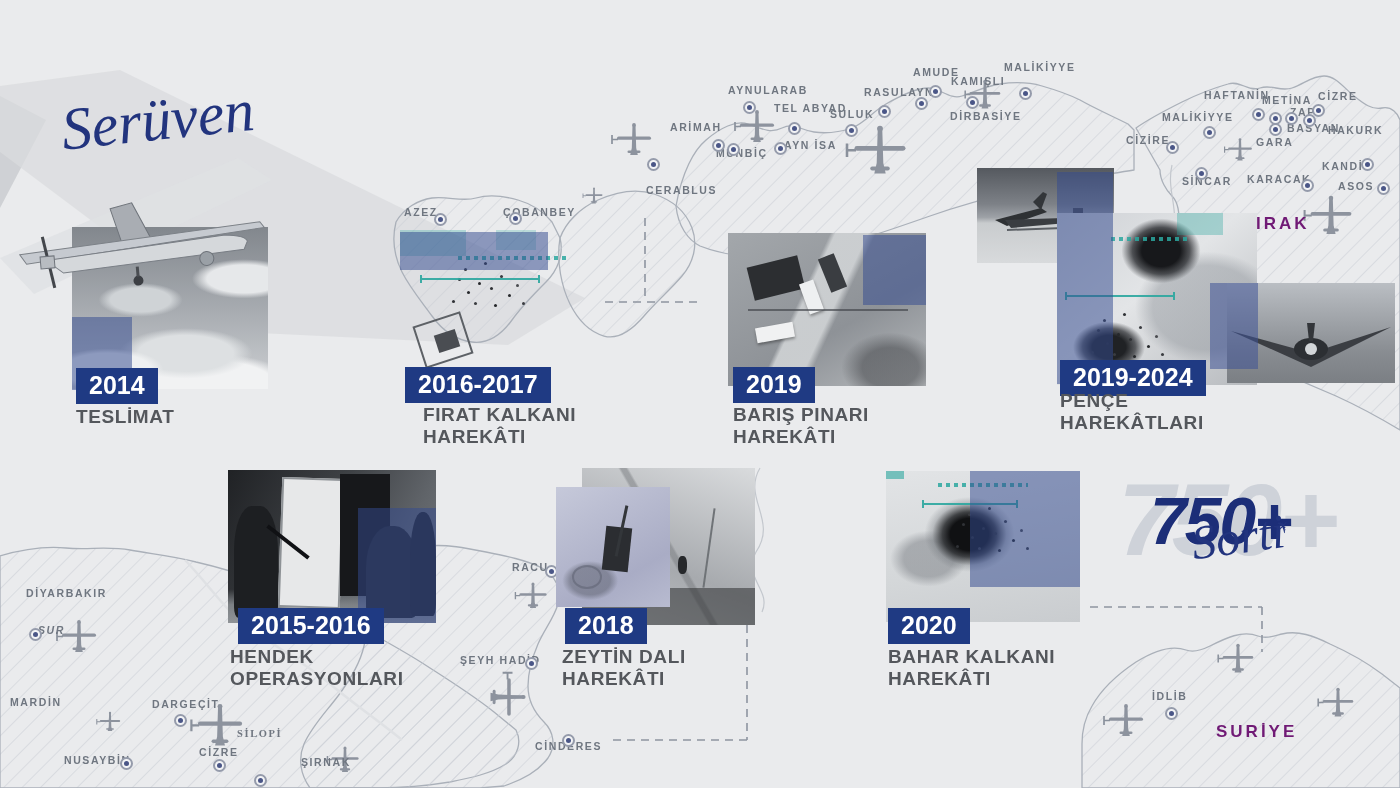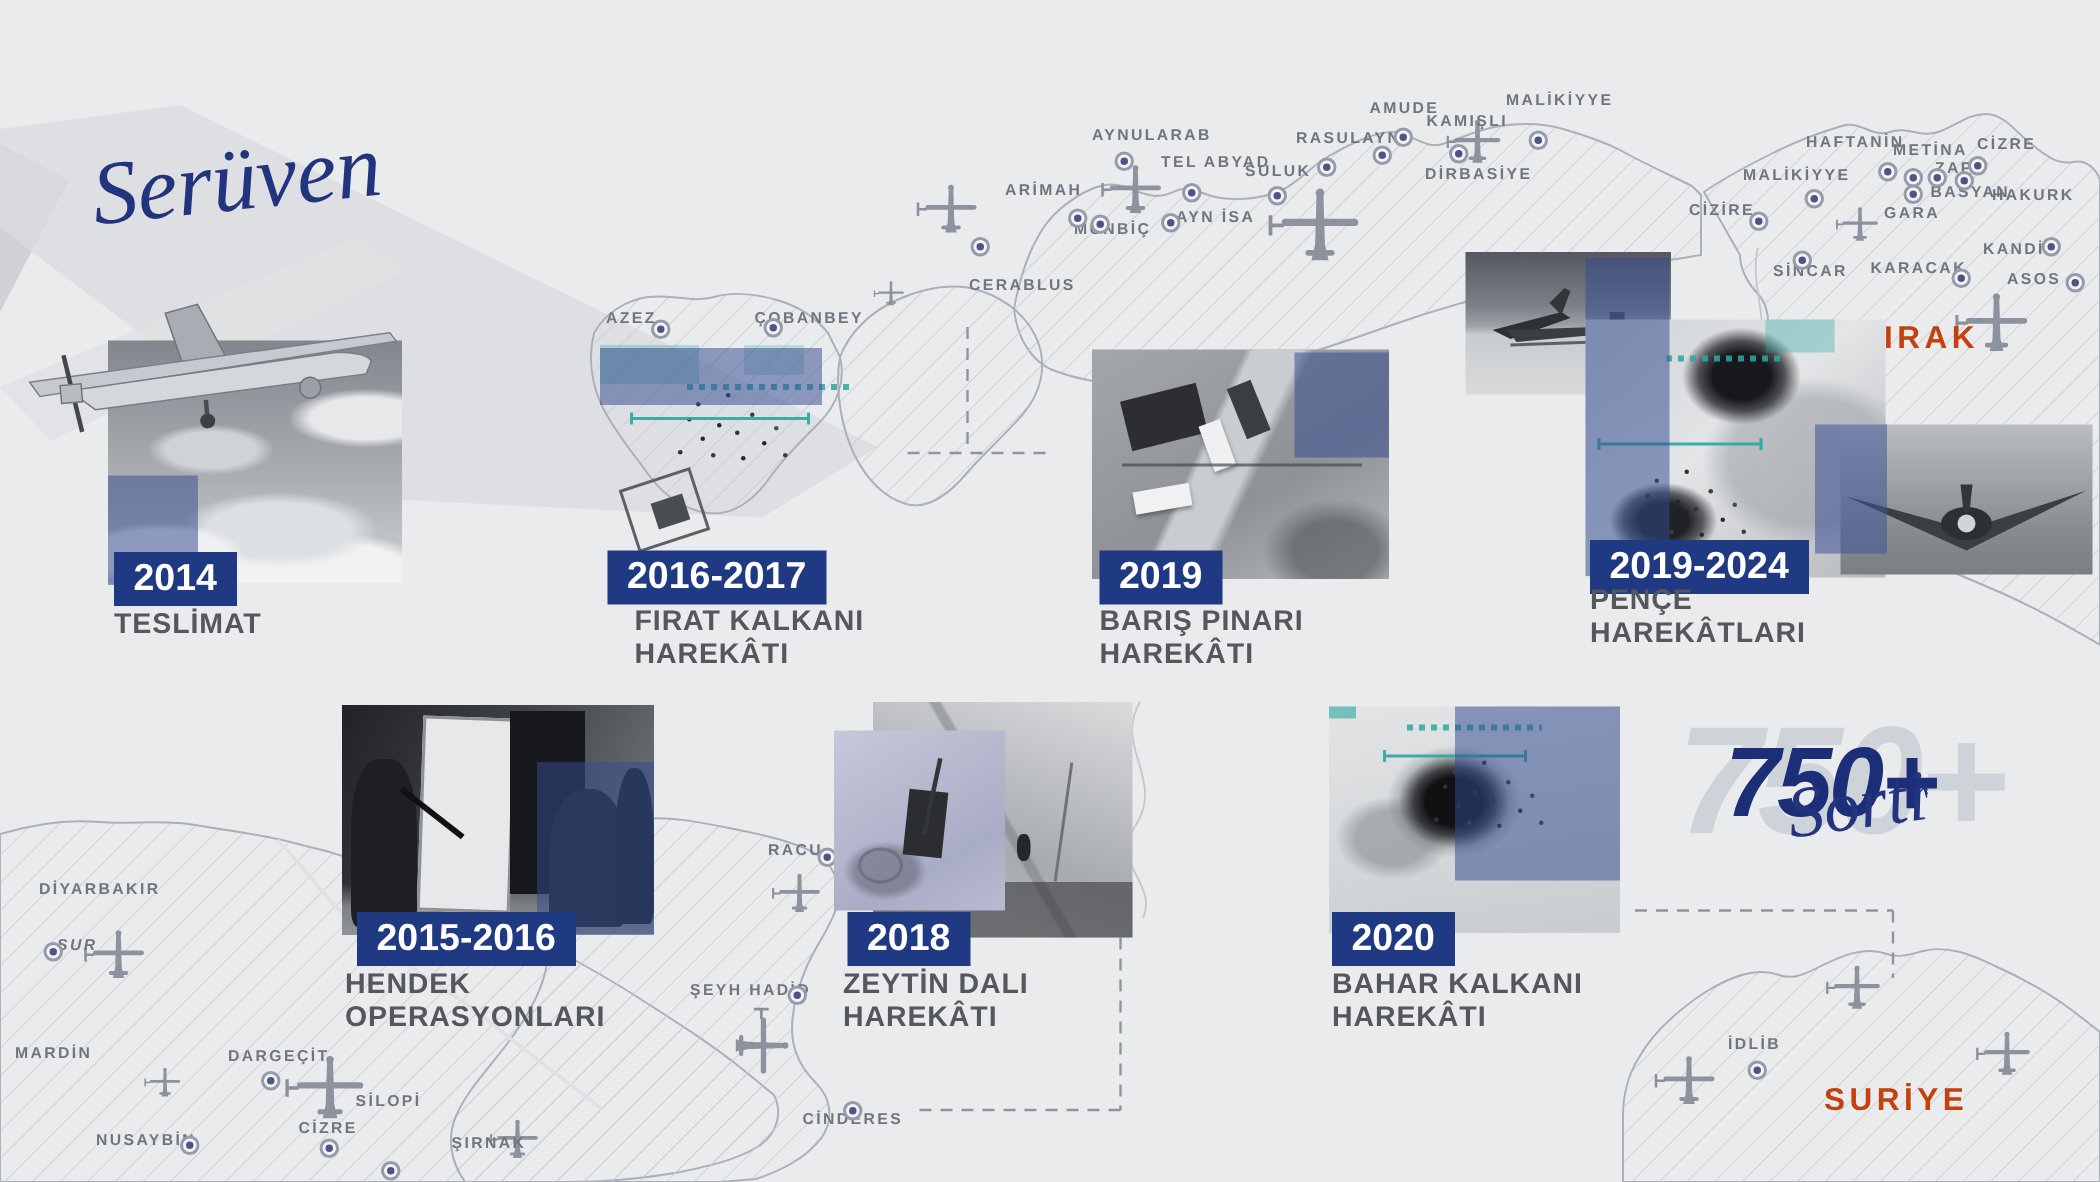--- a/index.html
+++ b/index.html
@@ -5,21 +5,21 @@
   html,body{margin:0;padding:0;background:#dcdee1;}
   #canvas{position:relative;width:1400px;height:788px;background:#eaebed;overflow:hidden;
           font-family:"Liberation Sans",sans-serif;}
   svg{display:block;}
   .abs{position:absolute;}
 
   
   #map-svg{position:absolute;left:0;top:0;z-index:1;}
   .map-label{position:absolute;z-index:3;font-weight:700;font-size:10.5px;letter-spacing:1.6px;
              color:#6f7680;white-space:nowrap;}
-  .country-label{position:absolute;z-index:3;font-weight:700;font-size:21px;letter-spacing:3px;color:#c2410c;}
+  .country-label{position:absolute;z-index:3;font-weight:700;font-size:17px;letter-spacing:3px;color:#701a75;}
   .map-dot{position:absolute;z-index:3;width:9px;height:9px;border-radius:50%;
            border:2px solid #959bab;background:#f3f4f6;}
   .map-dot::after{content:"";position:absolute;left:2px;top:2px;width:5px;height:5px;border-radius:50%;
            background:#4a5687;}
 
   
   #title{left:54px;top:28px;z-index:6;font-style:italic;color:#1c2e78;white-space:nowrap;}
   #title .strong{font-size:69px;font-weight:800;letter-spacing:-2px;}
   #title .light{font-size:69px;font-weight:500;letter-spacing:-1px;margin-left:10px;color:#20337e;}
   .scriptfont{font-family:cursive;font-style:italic;color:#22347e;}
@@ -189,21 +189,21 @@
       <div class="map-label" style="left: 1322px; top: 160px;">KANDİL</div>
       <div class="map-label" style="left: 1182px; top: 175px;">SİNCAR</div>
       <div class="map-label" style="left: 1247px; top: 173px;">KARACAK</div>
       <div class="map-label" style="left: 1338px; top: 180px;">ASOS</div>
       <div class="map-label" style="left: 26px; top: 587px;">DİYARBAKIR</div>
       <div class="map-label" style="left: 38px; top: 624px; font-style: italic;">SUR</div>
       <div class="map-label" style="left: 10px; top: 696px;">MARDİN</div>
       <div class="map-label" style="left: 152px; top: 698px;">DARGEÇİT</div>
       <div class="map-label" style="left: 64px; top: 754px;">NUSAYBİN</div>
       <div class="map-label" style="left: 199px; top: 746px;">CİZRE</div>
-      <div class="map-label" style="left: 237px; top: 728px;">SİLOPİ</div>
+      <div class="map-label" style="left: 237px; top: 728px; font-family: Liberation Serif, serif;">SİLOPİ</div>
       <div class="map-label" style="left: 301px; top: 756px;">ŞIRNAK</div>
       <div class="map-label" style="left: 512px; top: 561px;">RACU</div>
       <div class="map-label" style="left: 460px; top: 654px;">ŞEYH HADİD</div>
       <div class="map-label" style="left: 535px; top: 740px;">CİNDERES</div>
       <div class="map-label" style="left: 1152px; top: 690px;">İDLİB</div>
       <div class="country-label" style="left: 1256px; top: 214px;">IRAK</div>
       <div class="country-label" style="left: 1216px; top: 722px;">SURİYE</div>
       <div class="map-dot" style="left: 743px; top: 101px;"></div>
       <div class="map-dot" style="left: 788px; top: 122px;"></div>
       <div class="map-dot" style="left: 845px; top: 124px;"></div>

